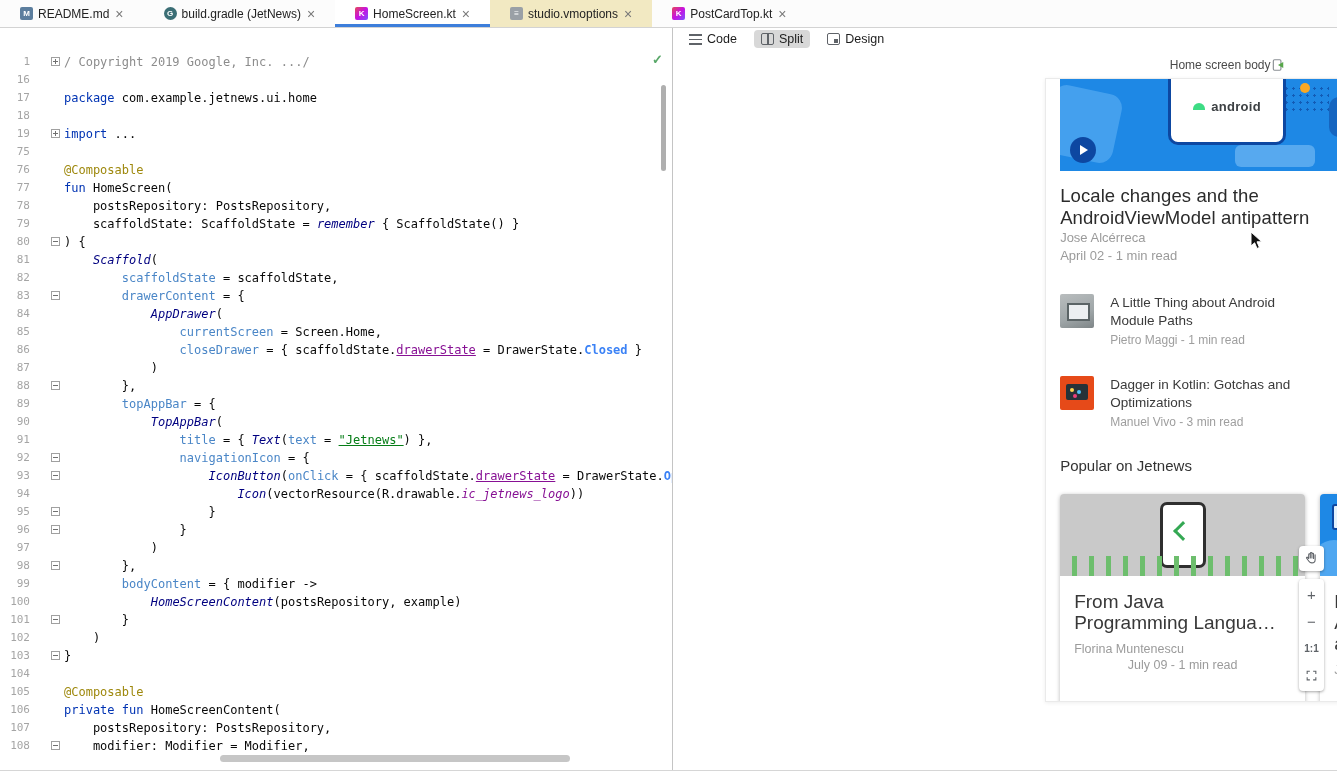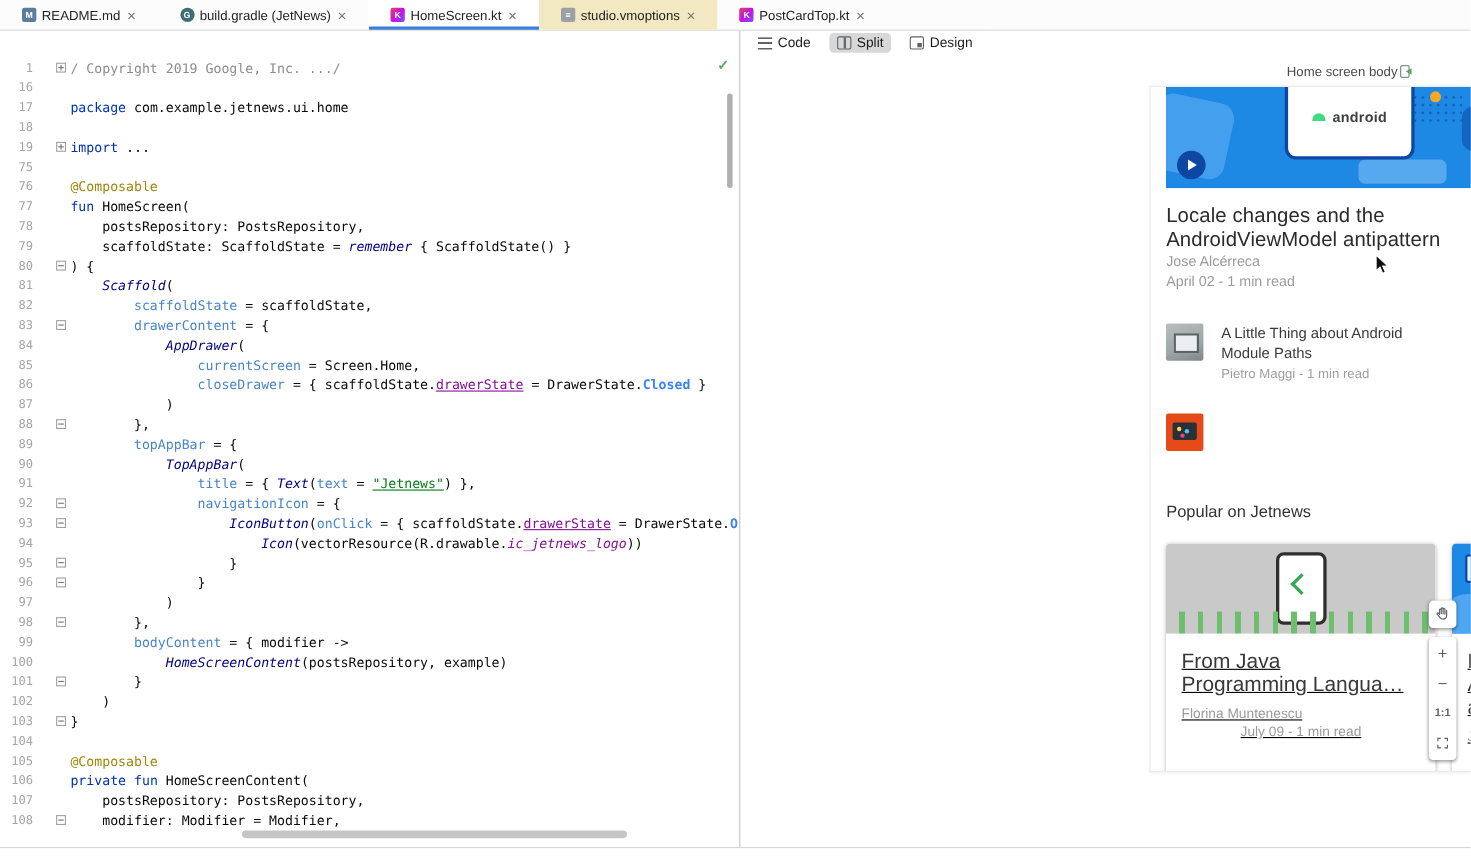--- a/index.html
+++ b/index.html
@@ -109,21 +109,21 @@
             background:#FFD54F; box-shadow:7px 2px 0 #4FC3F7, 3px 6px 0 #EC407A; }
   .a-text { display:flex; flex-direction:column; width:215px; }
   .a-title { font-size:13.5px; line-height:18px; color:#3A3A3A; white-space:pre-line; }
   .a-meta { font-size:12px; color:#9E9E9E; margin-top:3px; }
   .bm { position:absolute; right:14px; top:6px; }
 
   .section-title { position:absolute; left:14px; top:378px; font-size:15px; font-weight:500; color:#333; }
 
   .cards-row { position:absolute; left:14px; top:415px; display:flex; gap:15px; }
   .card { width:245px; height:236px; flex:none; background:#fff; border-radius:4px; overflow:hidden;
-          box-shadow:0 1px 4px rgba(0,0,0,.28);text-decoration:underline; }
+          box-shadow:0 1px 4px rgba(0,0,0,.28); }
   .cimg { height:82px; position:relative; overflow:hidden; }
   .cd { position:absolute; }
   .cimg.java-hands-illustration { background:#C9C9C9; }
   .cimg.java-hands-illustration .cd1 { left:50%; top:8px; transform:translateX(-50%); width:46px; height:66px;
           background:#fff; border:3px solid #2F2F2F; border-radius:7px; }
   .cimg.java-hands-illustration .cd2 { left:50%; top:30px; width:14px; height:14px; transform:translateX(-50%) rotate(45deg);
           border-left:3px solid #34A853; border-bottom:3px solid #34A853; }
   .cimg.java-hands-illustration .cd3 { left:0; right:0; bottom:0; height:20px;
           background:repeating-linear-gradient(90deg, transparent 0 12px, #6DBE6D 12px 17px); }
   .cimg.locale-blue-illustration { background:#1E88E5; }
@@ -446,20 +446,25 @@
 Module Paths</span>
       <span class="a-meta">Pietro Maggi - 1 min read</span>
     </span>
     <svg class="bm" width="15" height="19" viewBox="0 0 24 24">
       <path d="M5 3h14v18l-7-5.2L5 21z" fill="none" stroke="#5F6368" stroke-width="2" stroke-linejoin="round"></path>
     </svg>
   </div>
 
   <div class="arow">
     <span class="thumb dagger-illustration"></span>
+    <span class="a-text">
+      <span class="a-title">Dagger in Kotlin: Gotchas and
+Optimizations</span>
+      <span class="a-meta">Manuel Vivo - 3 min read</span>
+    </span>
     <svg class="bm" width="15" height="19" viewBox="0 0 24 24">
       <path d="M5 3h14v18l-7-5.2L5 21z" fill="none" stroke="#5F6368" stroke-width="2" stroke-linejoin="round"></path>
     </svg>
   </div>
 </div>
 
           <div class="section-title">Popular on Jetnews</div>
 
           <div class="cards-row">
   <div class="card">

